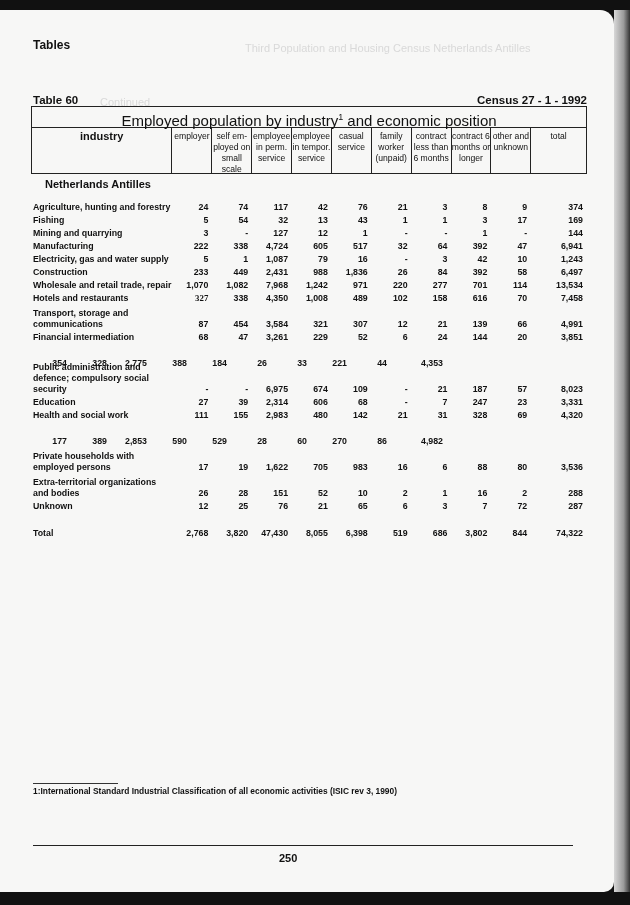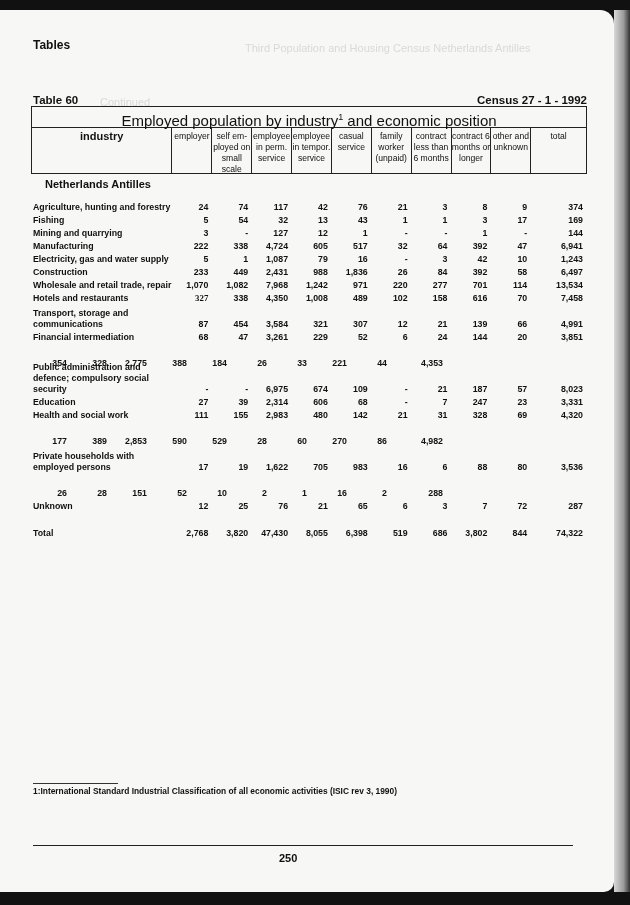--- a/index.html
+++ b/index.html
@@ -286,20 +286,21 @@
       <div class="num" style="width: 40px;">1,622</div>
       <div class="num" style="width: 40px;">705</div>
       <div class="num" style="width: 40px;">983</div>
       <div class="num" style="width: 40px;">16</div>
       <div class="num" style="width: 40px;">6</div>
       <div class="num" style="width: 40px;">88</div>
       <div class="num" style="width: 40px;">80</div>
       <div class="num" style="width: 56px;">3,536</div>
     </div>
     <div class="row double">
+      <div class="ind">Extra-territorial organizations and bodies</div>
       <div class="num" style="width: 40px;">26</div>
       <div class="num" style="width: 40px;">28</div>
       <div class="num" style="width: 40px;">151</div>
       <div class="num" style="width: 40px;">52</div>
       <div class="num" style="width: 40px;">10</div>
       <div class="num" style="width: 40px;">2</div>
       <div class="num" style="width: 40px;">1</div>
       <div class="num" style="width: 40px;">16</div>
       <div class="num" style="width: 40px;">2</div>
       <div class="num" style="width: 56px;">288</div>

